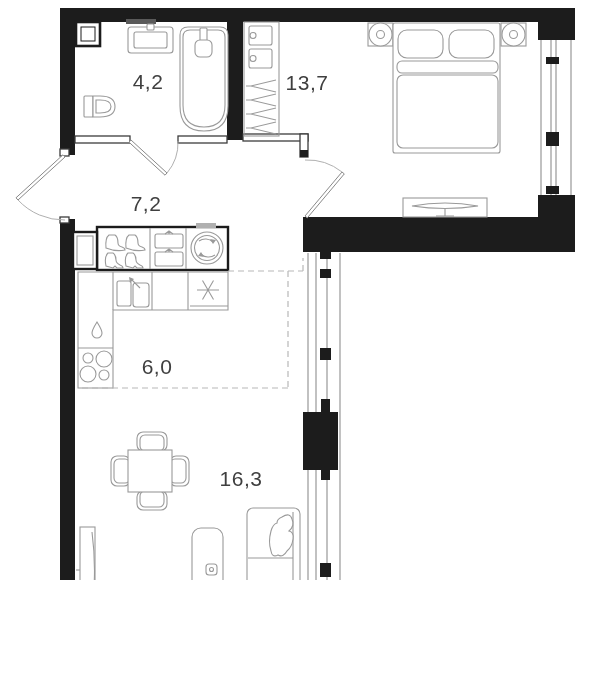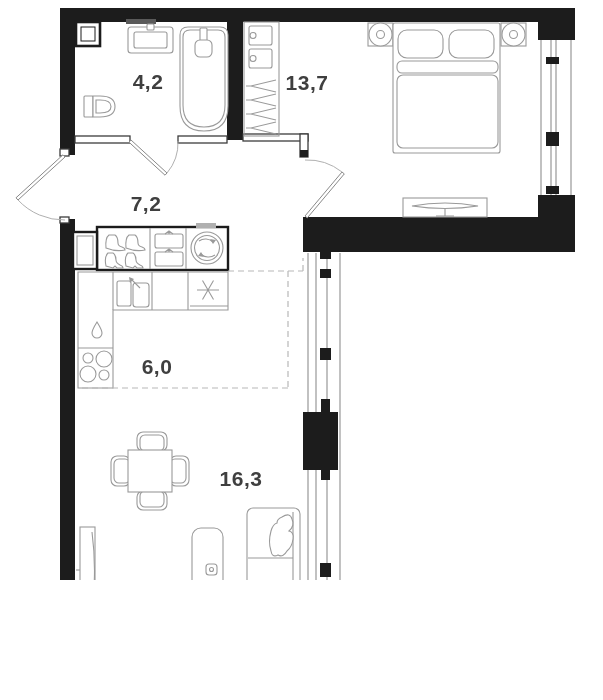--- a/index.html
+++ b/index.html
@@ -1,17 +1,17 @@
 <!DOCTYPE html>
 <html><head>
 <meta charset="utf-8">
 <style>
   html,body{margin:0;padding:0;background:#ffffff;}
   .stage{position:relative;width:603px;height:580px;background:#fff;overflow:hidden;
-         font-family:"Liberation Sans", sans-serif;font-weight:bold;}
+         font-family:"Liberation Sans", sans-serif;}
   svg{position:absolute;left:0;top:0;}
   .w{fill:#1c1c1c;stroke:none;}
   .pt{fill:#ffffff;stroke:#3c3c3c;stroke-width:1.3;}
   .win{stroke:#8f8f8f;stroke-width:1.1;fill:none;}
   .mul{fill:#1c1c1c;}
   .f{stroke:#9a9a9a;stroke-width:1.1;fill:#ffffff;}
   .fn{stroke:#9a9a9a;stroke-width:1.1;fill:none;}
   .fb{stroke:#1c1c1c;stroke-width:2.4;fill:#ffffff;}
   .door{stroke:#8a8a8a;stroke-width:1;fill:#ffffff;}
   .arc{stroke:#b0b0b0;stroke-width:1;fill:none;}

